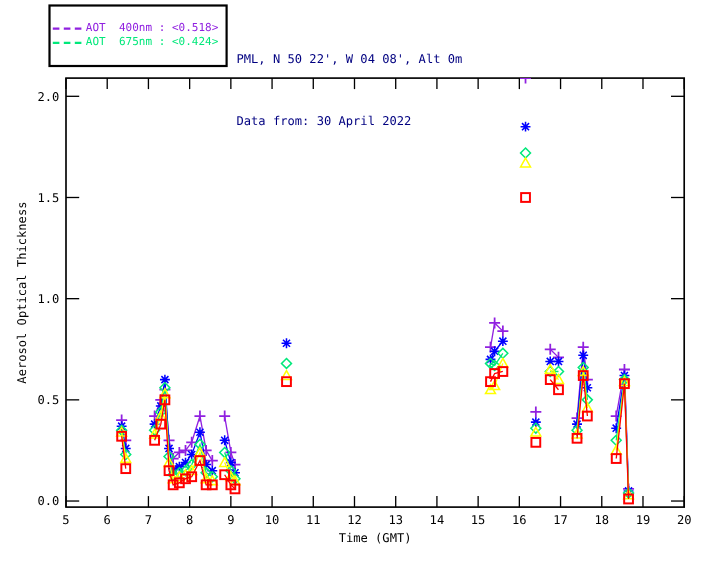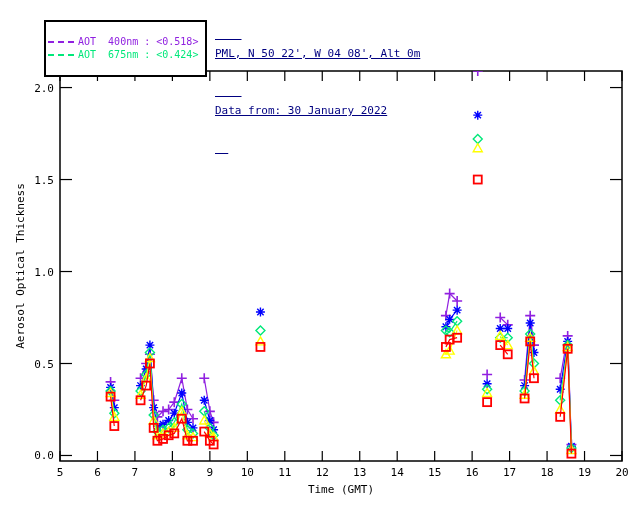--- a/index.html
+++ b/index.html
@@ -8,28 +8,28 @@
     width:640px;height:512px;
     background:#ffffff;
     font-family:"DejaVu Sans Mono","Liberation Mono",monospace;
     overflow:hidden;
   }
   #plot-svg{position:absolute;left:0;top:0;}
   #legend{
     position:absolute;left:44px;top:4px;width:163px;height:57px;
     border:2px solid #000;box-sizing:border-box;
     display:flex;flex-direction:column;justify-content:space-around;
-    padding:14px 2px;background:#fff;margin-top:16px;
+    padding:14px 2px;background:#fff;
   }
   .legend-row{display:flex;align-items:center;height:10px;}
   .legend-dash{width:26px;height:0;border-top:2px dashed currentColor;margin-right:4px;flex:none;}
   .legend-text{font-size:10px;line-height:10px;white-space:pre;letter-spacing:0px;}
   #header{
     position:absolute;left:215px;top:6px;
-    font-size:11px;line-height:19px;white-space:pre;text-decoration:underline;
+    font-size:11px;line-height:19px;white-space:pre;
   }
 </style>
 </head>
 <body>
 
 <div id="screenshot">
   <svg id="plot-svg" width="640" height="512">
       <defs>
         <clipPath id="plotclip">
           <rect x="60" y="71" width="562" height="390"></rect>
@@ -297,15 +297,15 @@
         <span class="legend-dash" style="color: rgb(144, 32, 224);"></span>
         <span class="legend-text" style="color: rgb(144, 32, 224);">AOT  400nm : &lt;0.518&gt;</span>
       </div>
       <div class="legend-row">
         <span class="legend-dash" style="color: rgb(0, 232, 122);"></span>
         <span class="legend-text" style="color: rgb(0, 232, 122);">AOT  675nm : &lt;0.424&gt;</span>
       </div>
     </div>
   <div id="header" style="color: rgb(0, 0, 128);">
     <div>PML, N 50 22', W 04 08', Alt 0m</div>
-    <div>Data from: 30 January 2022</div>
+    <div>Data from: 30 April 2022</div>
   </div>
 </div>
 
 </body></html>

